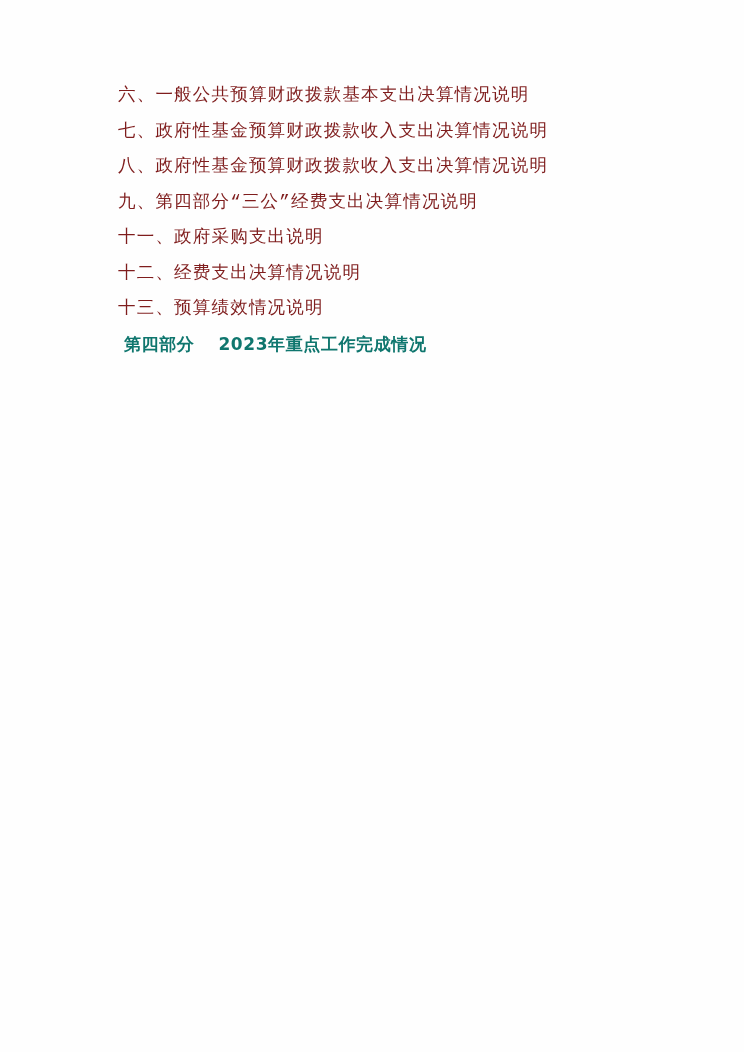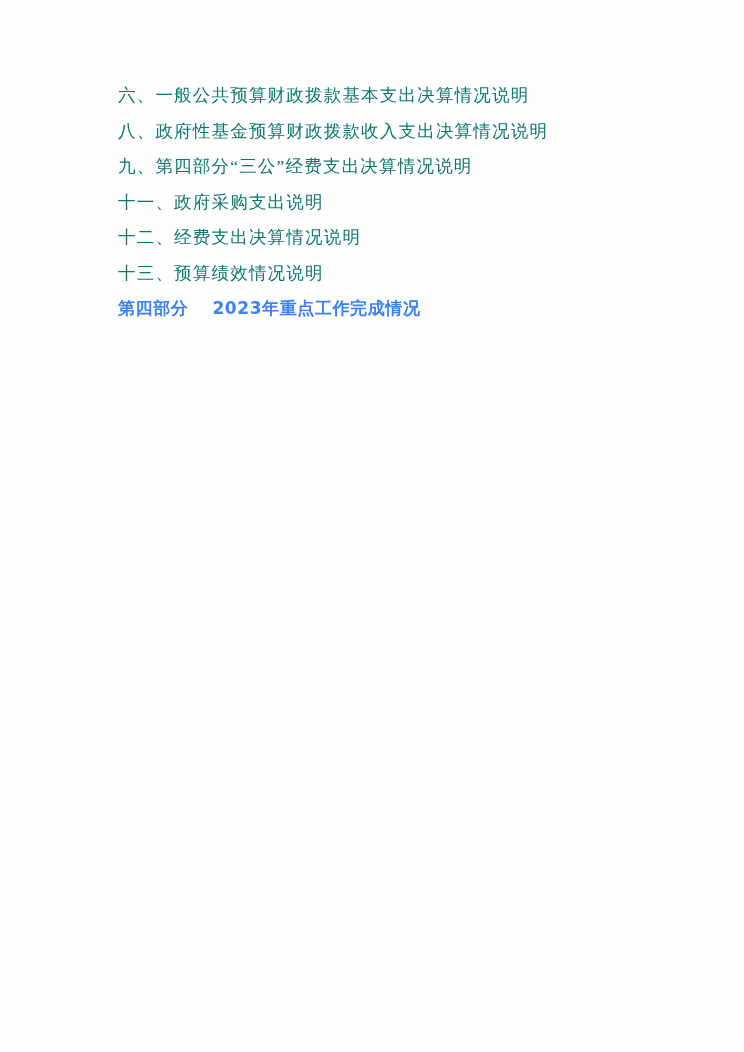--- a/index.html
+++ b/index.html
@@ -28,32 +28,33 @@
     width: 520px;
   }
   .toc-line {
     font-size: 17.5px;
     line-height: 35.5px;
     white-space: nowrap;
     letter-spacing: 0.4px;
     color: #222222;
   }
   .toc-line.level-2 {
-    font-family: Liberation Serif, serif;
+    font-family: Liberation Mono, monospace;
     font-weight: normal;
     letter-spacing: 1.2px;
-    color: #0f766e;
+    color: #7f1d1d;
   }
   .toc-line.level-1 {
     font-family: "DejaVu Sans", "Liberation Sans", sans-serif;
     font-weight: bold;
     font-size: 17px;
     letter-spacing: 0.6px;
-    color: #3b82f6;
+    color: #0f766e;
     line-height: 35.5px;
+    margin-left: 6px;
   }
   .toc-line .num {
     display: inline-block;
   }
   .toc-line .gap {
     display: inline-block;
     width: 24px;
   }
   .toc-line .txt {
     display: inline-block;
@@ -62,20 +63,23 @@
 </head>
 <body>
 
 <div class="page">
   <div class="content">
 
     <div class="toc-line level-2">
       <span class="num">六、</span><span class="txt">一般公共预算财政拨款基本支出决算情况说明</span>
     </div>
 
+    <div class="toc-line level-2">
+      <span class="num">七、</span><span class="txt">政府性基金预算财政拨款收入支出决算情况说明</span>
+    </div>
 
     <div class="toc-line level-2">
       <span class="num">八、</span><span class="txt">政府性基金预算财政拨款收入支出决算情况说明</span>
     </div>
 
     <div class="toc-line level-2">
       <span class="num">九、</span><span class="txt">第四部分“三公”经费支出决算情况说明</span>
     </div>
 
 

